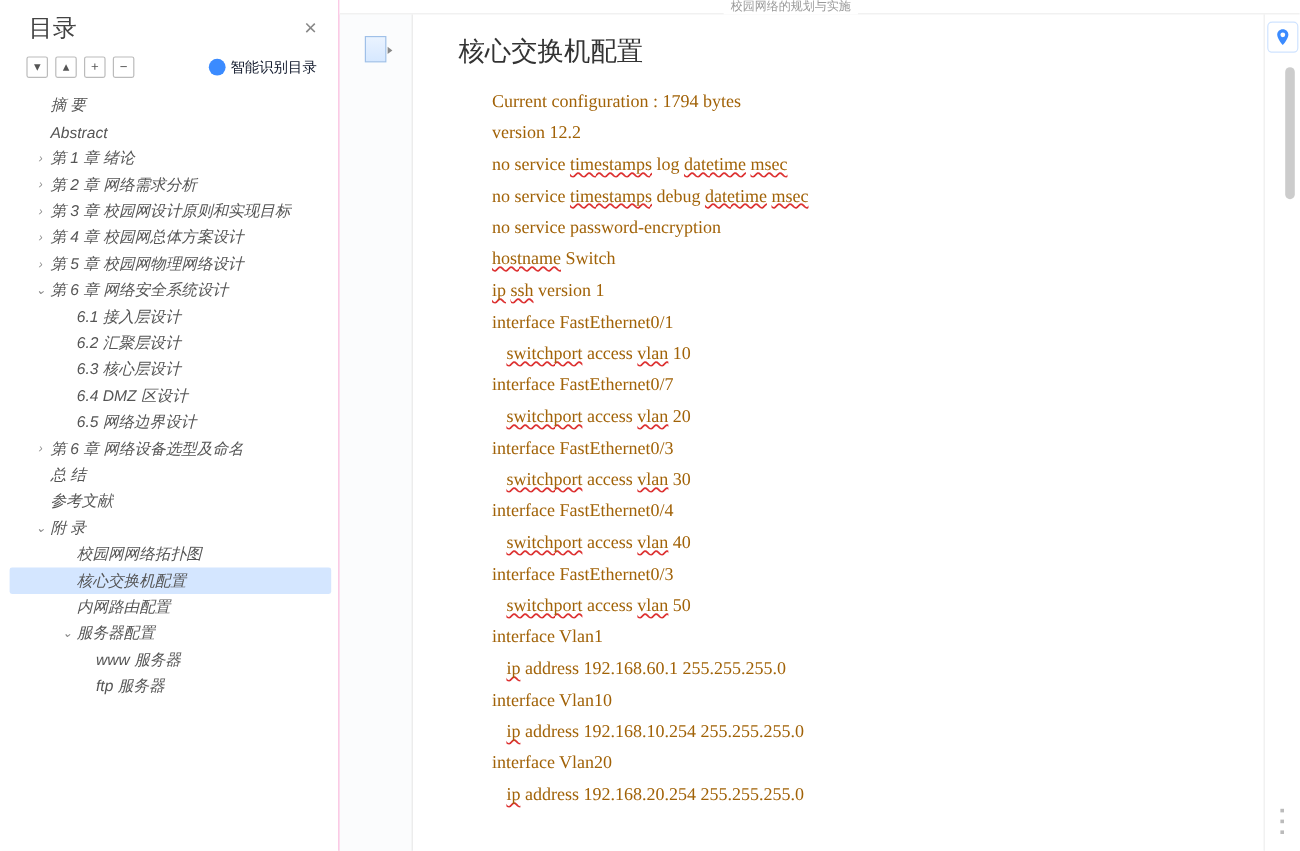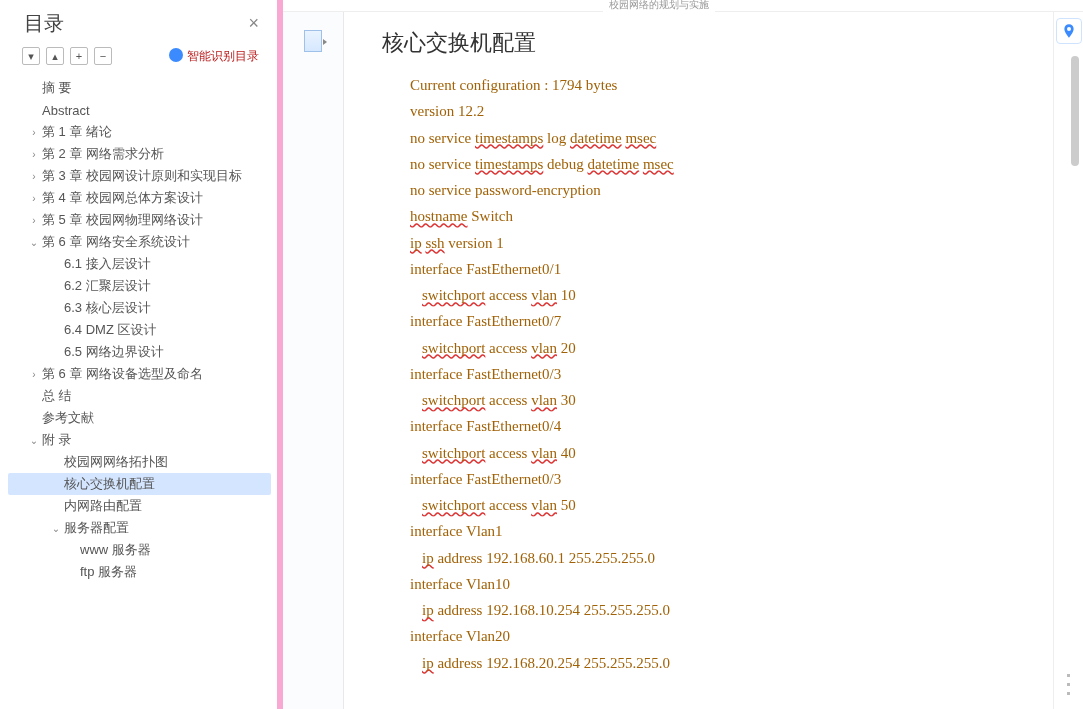--- a/index.html
+++ b/index.html
@@ -1,27 +1,27 @@
 <!DOCTYPE html>
 <html><head>
 <meta charset="utf-8">
 <style>
 *{box-sizing:border-box;margin:0;padding:0;}
 body{font-family:"Microsoft YaHei","SimSun",Arial,sans-serif;font-size:13px;color:#333;background:#fff;overflow:hidden;}
 .app{display:flex;width:1083px;height:709px;position:relative;}
-.sidebar{width:283px;height:100%;border-right:6px solid #f9a8d4;display:flex;flex-direction:column;background:#fff;box-shadow:1px 0 3px rgba(0,0,0,0.05);}
+.sidebar{width:283px;height:100%;border-right:1px solid #f9a8d4;display:flex;flex-direction:column;background:#fff;box-shadow:1px 0 3px rgba(0,0,0,0.05);}
 .side-header{display:flex;align-items:center;justify-content:space-between;padding:10px 18px 6px 24px;}
 .side-title{font-size:20px;color:#444;}
 .close-x{font-size:18px;color:#888;cursor:pointer;}
 .side-toolbar{display:flex;align-items:center;justify-content:space-between;padding:4px 18px 6px 22px;border-bottom:0;}
 .tb-left{display:flex;gap:6px;}
 .tb-btn{width:18px;height:18px;border:1px solid #bbb;border-radius:2px;display:flex;align-items:center;justify-content:center;font-size:11px;color:#555;cursor:pointer;line-height:1;}
-.smart-toc{color:#b91c1c;font-size:12px;display:flex;align-items:flex-start;gap:4px;cursor:pointer;}
+.smart-toc{color:#0f172a;font-size:12px;display:flex;align-items:center;gap:4px;cursor:pointer;}
 .smart-toc::before{content:"";width:14px;height:14px;border-radius:50%;background:#3b8bff;display:inline-block;}
-.toc{flex:1;overflow-y:auto;padding:6px 6px 12px 8px;}
+.toc{flex:1;overflow-y:auto;padding:6px 6px 12px 8px;font-style:italic;}
 .toc-item{display:flex;align-items:center;height:22px;color:#555;cursor:pointer;white-space:nowrap;border-radius:2px;padding-left:2px;}
 .toc-item.selected{background:#d4e6ff;}
 .caret{width:16px;display:inline-flex;justify-content:center;color:#888;font-size:10px;}
 .toc-label{font-size:13px;}
 .lvl0{padding-left:18px;}
 .lvl1{padding-left:18px;}
 .lvl2{padding-left:40px;}
 .lvl3{padding-left:56px;}
 .main{flex:1;position:relative;background:#fbfcfd;display:flex;}
 .doc-top-strip{position:absolute;top:0;left:0;right:0;height:12px;background:#fff;border-bottom:1px solid #eee;z-index:2;}

